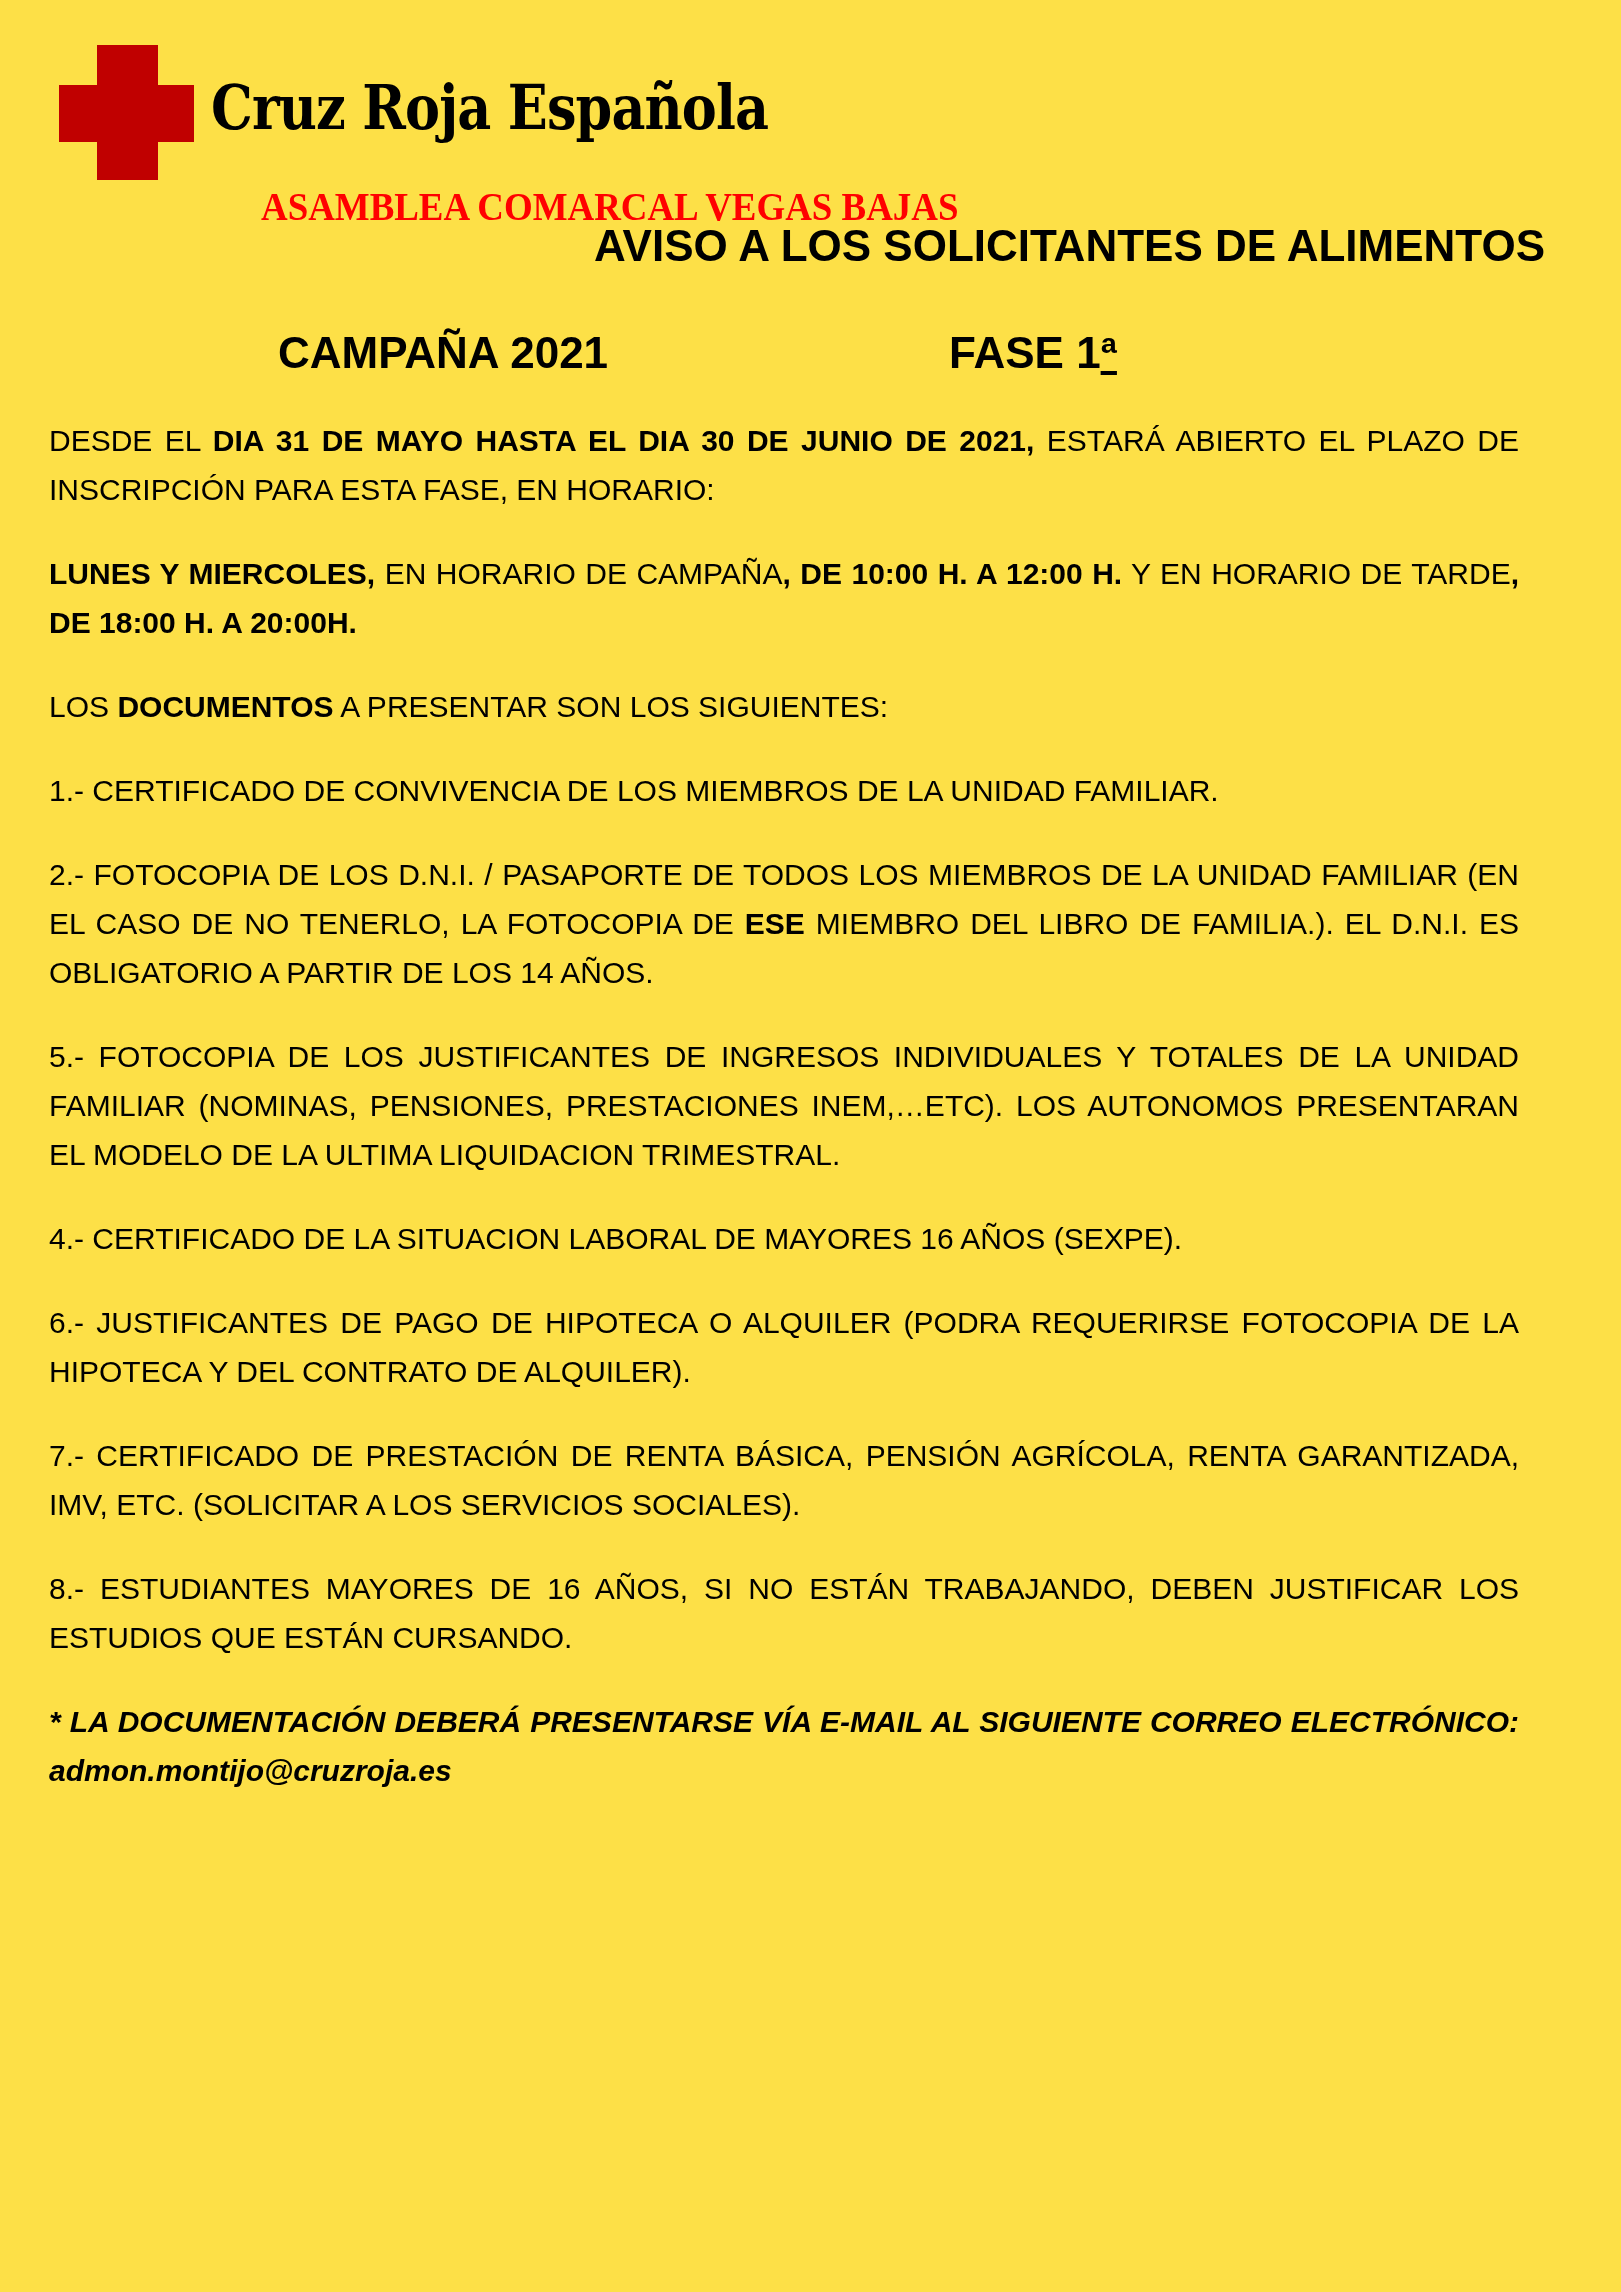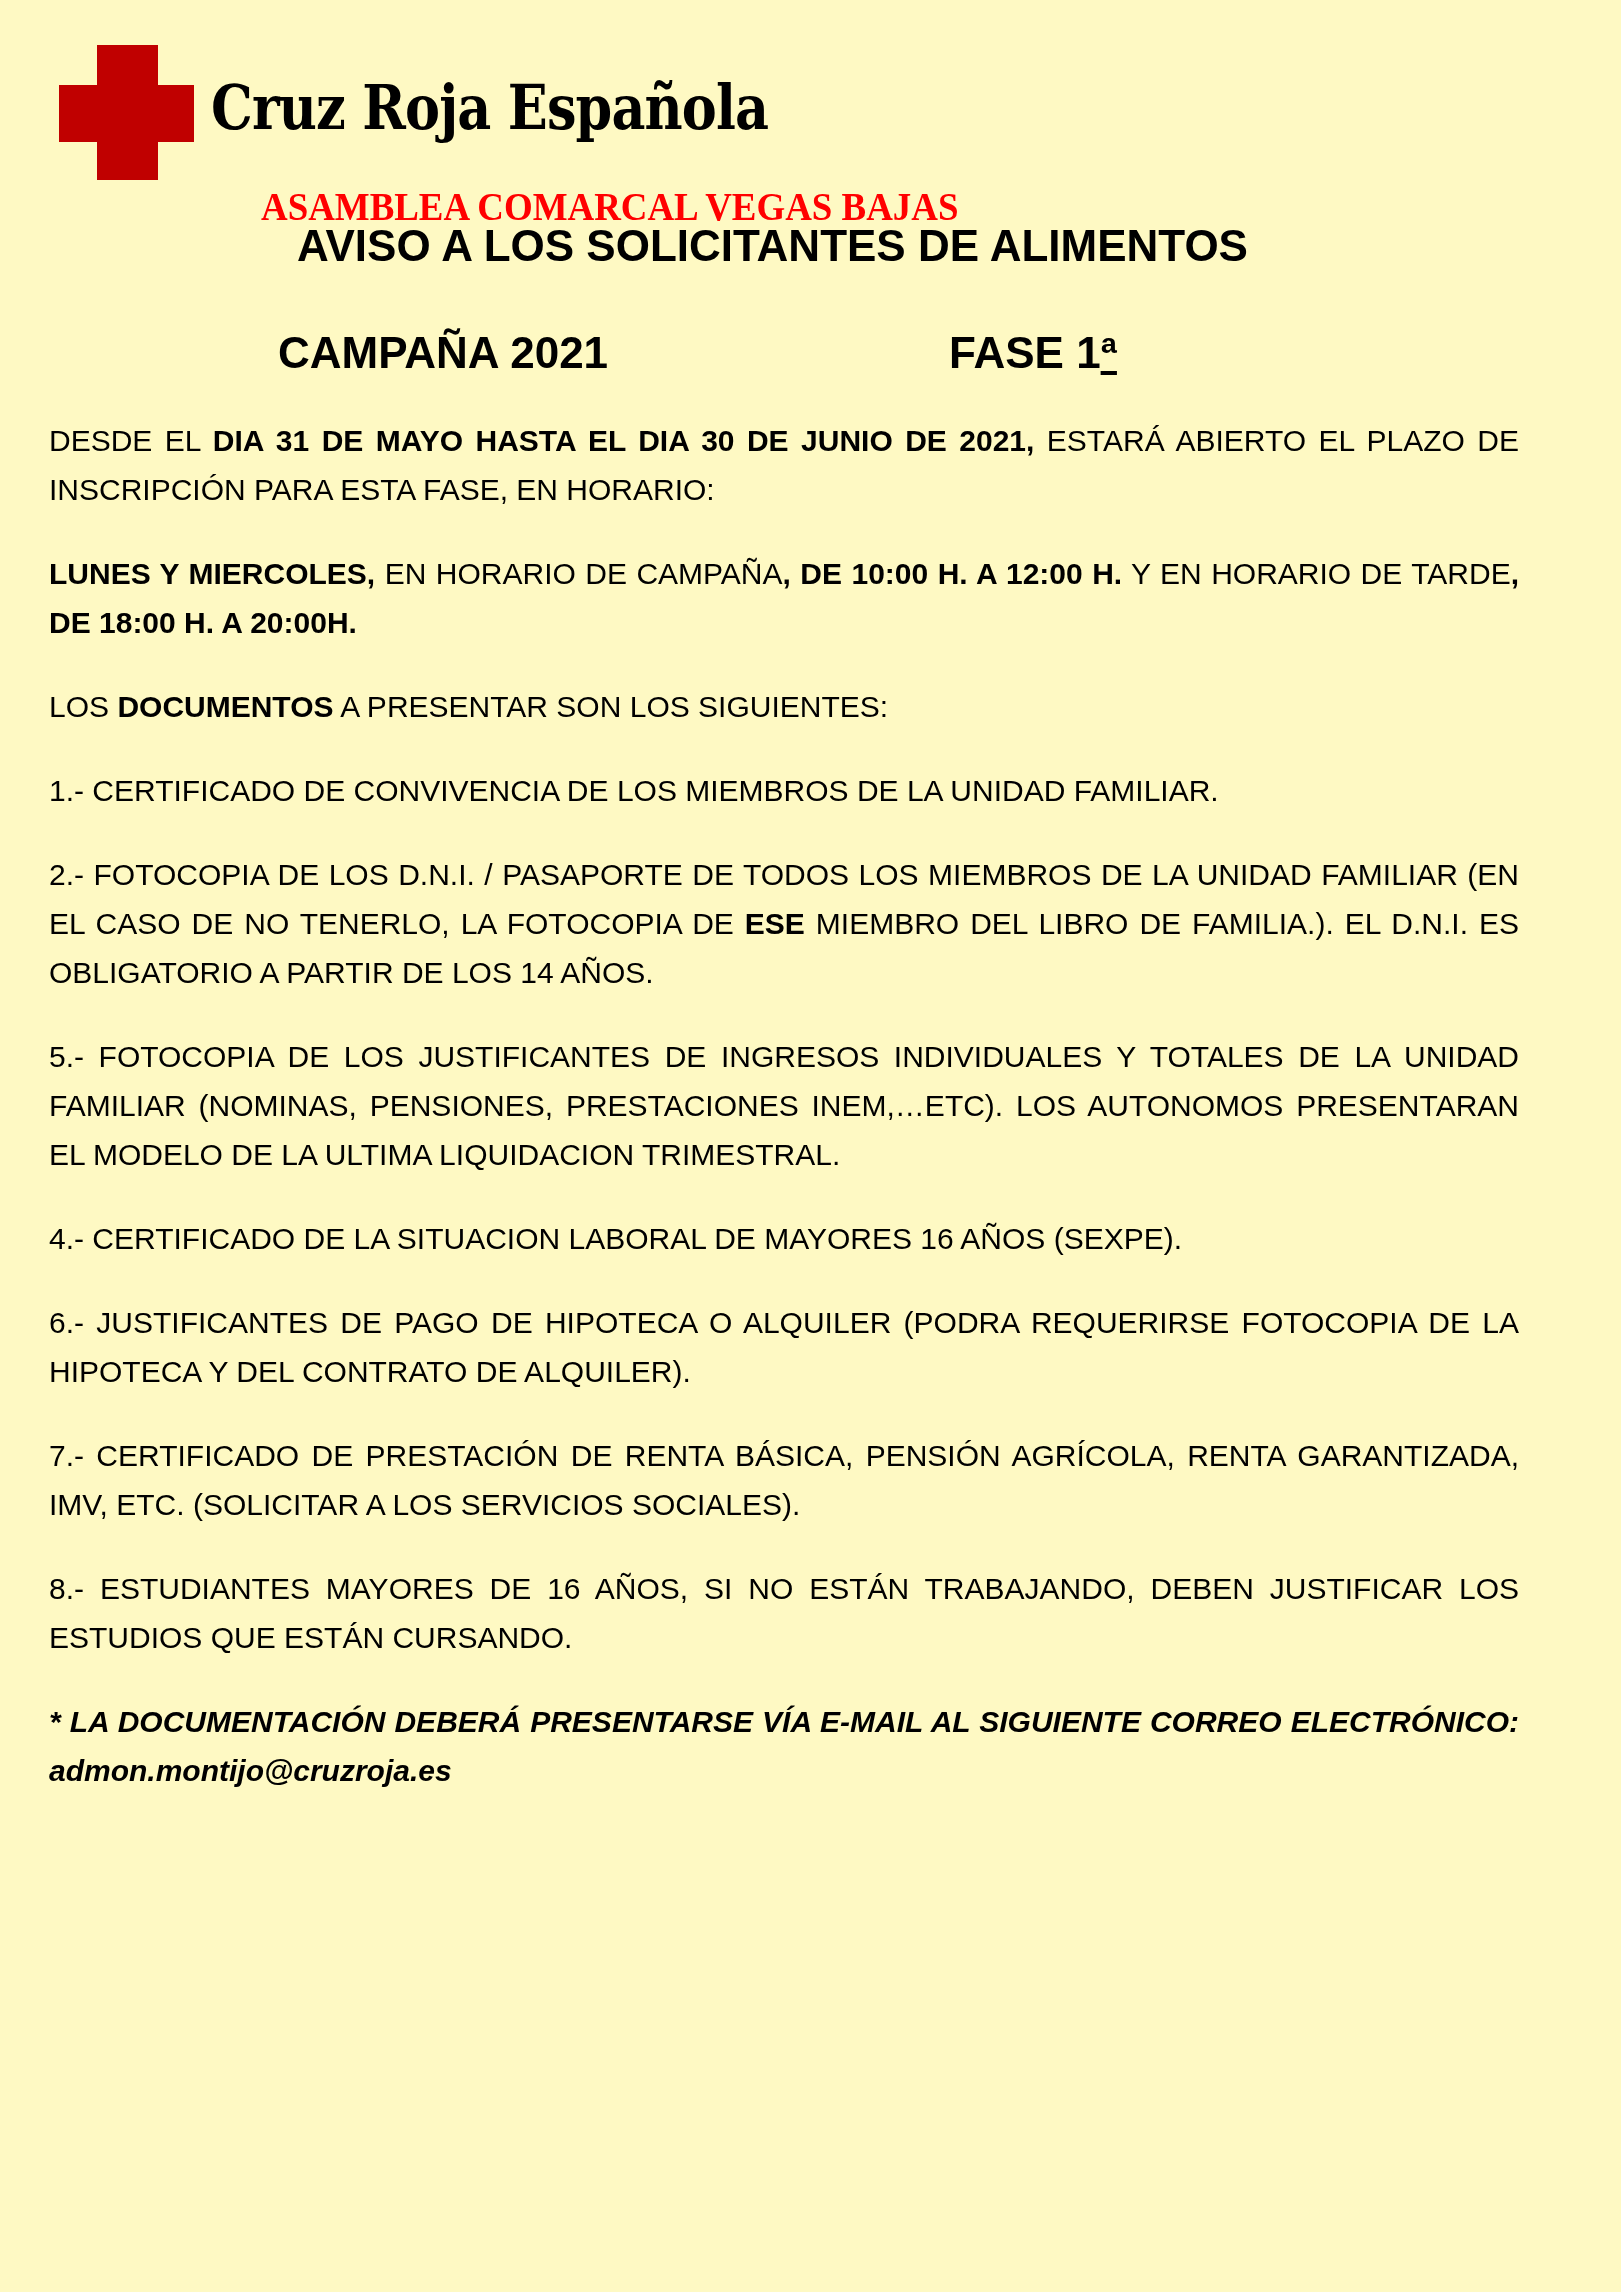--- a/index.html
+++ b/index.html
@@ -1,41 +1,41 @@
 <!DOCTYPE html>
 <html><head>
 <meta charset="utf-8">
 <title>Aviso Cruz Roja</title>
 <style>
   html,body{margin:0;padding:0;}
   body{
     width:1621px;height:2293px;background:#ffffff;color:#000;
     font-family:"Liberation Sans",sans-serif;overflow:hidden;
   }
-  .page{position:relative;width:1621px;height:2293px;background:#fef9c3;}
+  .page{position:relative;width:1621px;height:2293px;background:#fde047;}
 
   
   .header{position:absolute;top:0;left:0;width:100%;height:416px;}
   .cross{position:absolute;left:59px;top:45px;width:135px;height:135px;}
   .cross::before{content:"";position:absolute;left:50%;top:0;width:61px;height:100%;
     margin-left:-30px;background:#c00000;}
   .cross::after{content:"";position:absolute;top:50%;left:0;width:100%;height:57px;
     margin-top:-28px;background:#c00000;}
   .org-name{
     position:absolute;left:211px;top:77px;white-space:nowrap;
     font-family:"DejaVu Serif",serif;font-weight:bold;font-size:61px;line-height:61px;
     letter-spacing:-1px;transform:scaleX(.86);transform-origin:left top;
   }
   .assembly{
     position:absolute;left:261px;top:186px;white-space:nowrap;color:#ff0000;
     font-family:"Liberation Serif",serif;font-weight:bold;font-size:41px;line-height:41px;
     transform:scaleX(.9);transform-origin:left top;
   }
   .notice-title{
-    position:absolute;left:0;top:218px;width:1545px;text-align:center;
+    position:absolute;left:0;top:218px;width:1545px;text-align:right;
     font-weight:bold;font-size:44px;line-height:55px;white-space:nowrap;
   }
   .campaign{position:absolute;left:278px;top:325px;font-weight:bold;font-size:44px;line-height:55px;white-space:nowrap;}
   .phase{position:absolute;left:949px;top:325px;font-weight:bold;font-size:44px;line-height:55px;white-space:nowrap;}
   .phase .ord{text-decoration:underline;}
 
   
   .doc-body{
     position:absolute;left:49px;top:416px;width:1470px;
     font-size:30px;line-height:49px;text-align:justify;

